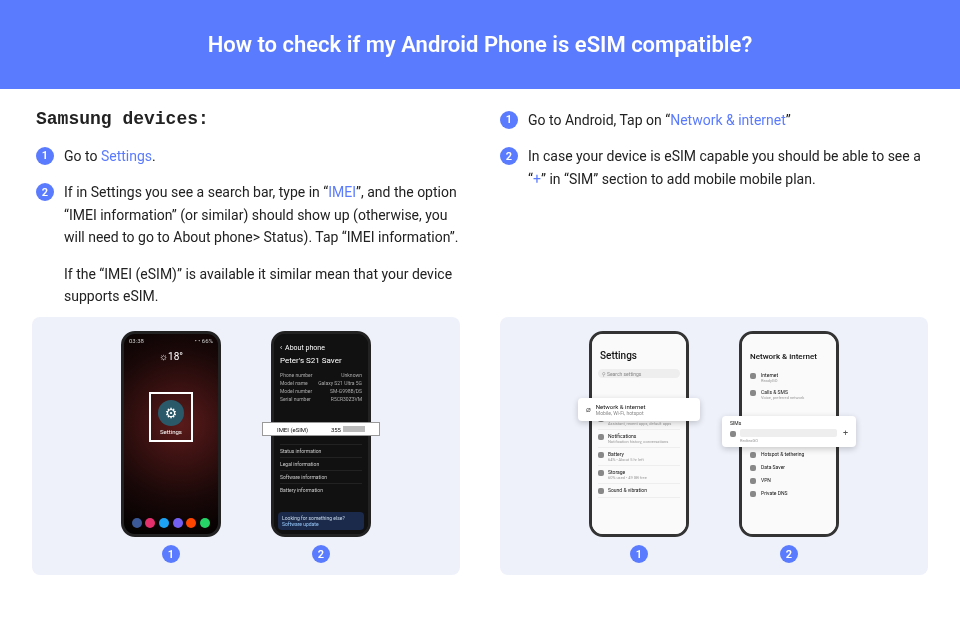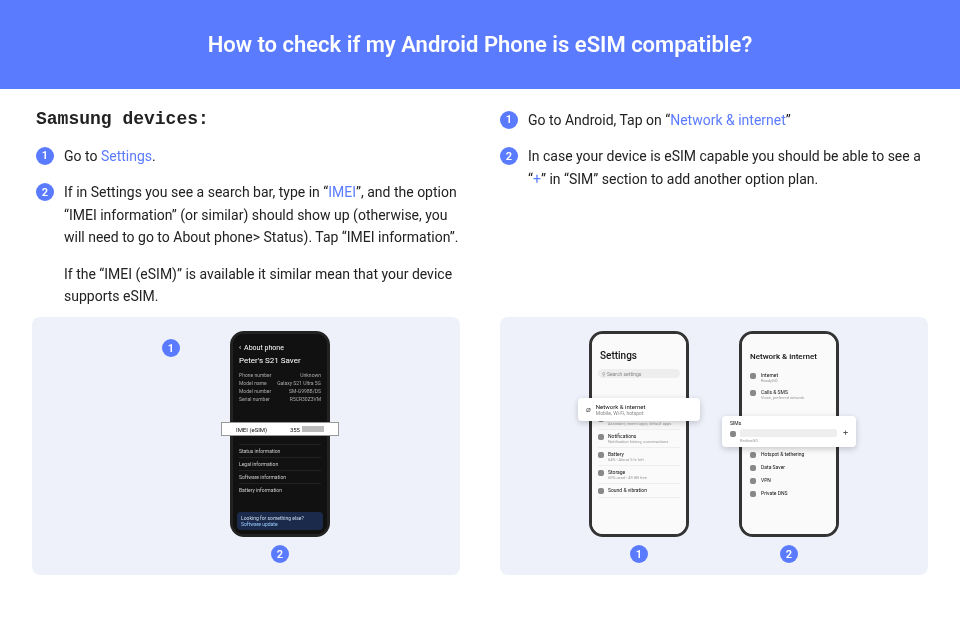--- a/index.html
+++ b/index.html
@@ -94,31 +94,50 @@
     <ol class="steps">
       <li>
         <span class="badge">1</span>
         <span class="txt">
           <span>Go to Android, Tap on “</span><span class="link">Network &amp; internet</span><span>”</span>
         </span>
       </li>
       <li>
         <span class="badge">2</span>
         <span class="txt">
-          <span>In case your device is eSIM capable you should be able to see a “</span><span class="link">+</span><span>” in “SIM” section to add another option plan.</span>
+          <span>In case your device is eSIM capable you should be able to see a “</span><span class="link">+</span><span>” in “SIM” section to add mobile mobile plan.</span>
         </span>
       </li>
     </ol>
   </div>
 </div>
 
 <div class="mocks">
 
   <div class="mock-panel">
     <div class="mock-item">
+      <div class="phone" style="background:radial-gradient(circle at 60% 45%, #5a1a1a 0%, #1a0808 60%, #000 100%);">
+        <div class="sam1-top">
+            <span>03:38</span>
+            <span>• • 66%</span>
+          </div>
+        <div class="sam1-clock">☼18°</div>
+        <div class="sam1-gear-box">
+          <div class="sam1-gear">⚙</div>
+          <div class="sam1-gear-lbl">Settings</div>
+        </div>
+        <div class="sam1-dock">
+          <span style="background:#3b5998"></span>
+            <span style="background:#e1306c"></span>
+            <span style="background:#1da1f2"></span>
+            <span style="background:#7360f2"></span>
+            <span style="background:#ff4500"></span>
+            <span style="background:#25d366"></span>
+        </div>
+      </div>
       <div class="badge-lg">1</div>
     </div>
     <div class="mock-item">
       <div class="phone" style="overflow:visible;">
         <div style="position:absolute;inset:0;border-radius:11px;overflow:hidden;background:#111;">
           <div class="sam2-hdr">
               <span>‹</span>
               <span>About phone</span>
             </div>
           <div class="sam2-title">Peter's S21 Saver</div>

